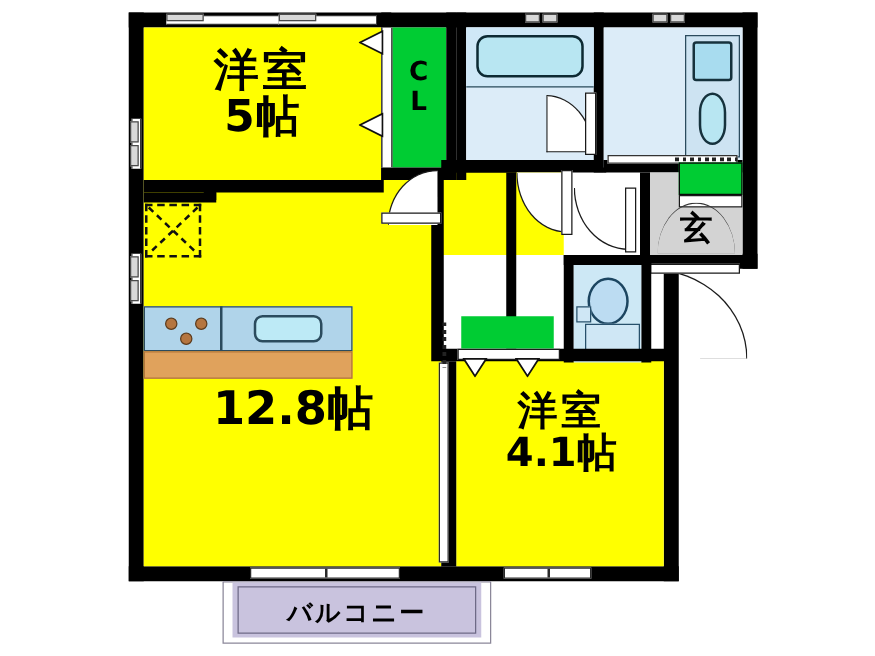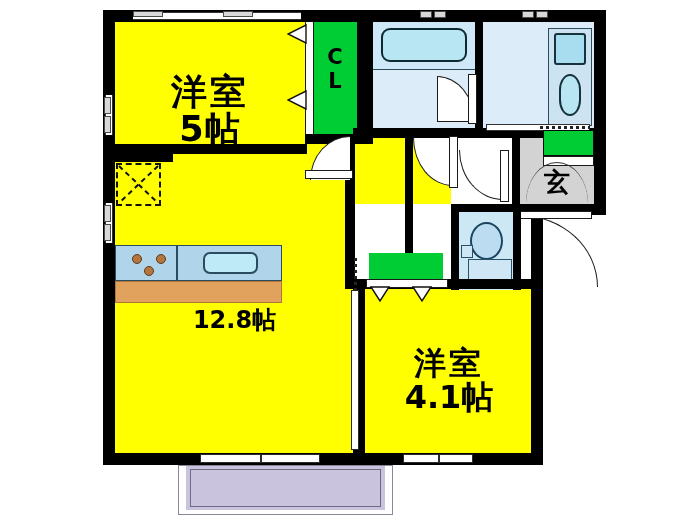--- a/index.html
+++ b/index.html
@@ -33,28 +33,28 @@
 
   
   .label {
     text-align: center;
     color: #000;
     font-weight: 700;
     line-height: 1.05;
     white-space: nowrap;
     letter-spacing: 0.02em;
   }
-  .label .l1 { display:block;margin-top:35px; }
+  .label .l1 { display:block; }
   .label .l2 { display:block; }
 
   .room-name-big .l1 { font-size: 36px; letter-spacing: 3px; }
   .room-name-big .l2 { font-size: 35px; letter-spacing: 1px; }
 
   .ldk-label .l1 { font-size: 36px; letter-spacing: 6px; font-weight: 700; }
-  .ldk-label .l2 { font-size: 24px; letter-spacing: 0px; font-weight: 700; }
+  .ldk-label .l2 { font-size: 37px; letter-spacing: 0px; font-weight: 700; }
 
   .room-name-mid .l1 { font-size: 32px; letter-spacing: 3px; }
   .room-name-mid .l2 { font-size: 32px; letter-spacing: 0px; }
 
   .cl-label {
     font-size: 21px; font-weight: 700; color: #000;
     text-align: center; line-height: 1.0;
   }
   .cl-label-vert {
     font-size: 21px; font-weight: 700; color: #000;
@@ -343,20 +343,21 @@
   <div class="abs win-v" style="left:105px; top:203px; width:8px; height:40px;"></div>
   <div class="abs win-tab" style="left:104px; top:205px; width:7px; height:17px;"></div>
   <div class="abs win-tab" style="left:104px; top:224px; width:7px; height:17px;"></div>
 
   <div class="abs slider-h" style="left:200px; top:454px; width:120px; height:9px;"></div>
   <div class="abs slider-h" style="left:403px; top:454px; width:70px; height:9px;"></div>
 
   <div class="abs" style="left:178px; top:465px; width:215px; height:50px; background:#ffffff; border:1.5px solid #8b8799; box-sizing:border-box;"></div>
   <div class="abs balcony" style="left:186px; top:466px; width:199px; height:44px;"></div>
   <div class="abs balcony-rail" style="left:190px; top:469px; width:191px; height:38px;"></div>
+  <div class="abs balcony-label" style="left:186px; top:477px; width:199px;">バルコニー</div>
 
   <div class="abs label room-name-big" style="left:120px; top:38px; width:180px;">
     <span class="l1">洋室</span>
     <span class="l2">5帖</span>
   </div>
 
   <div class="abs label ldk-label" style="left:122px; top:308px; width:225px;">
     <span class="l2">12.8帖</span>
   </div>
 

